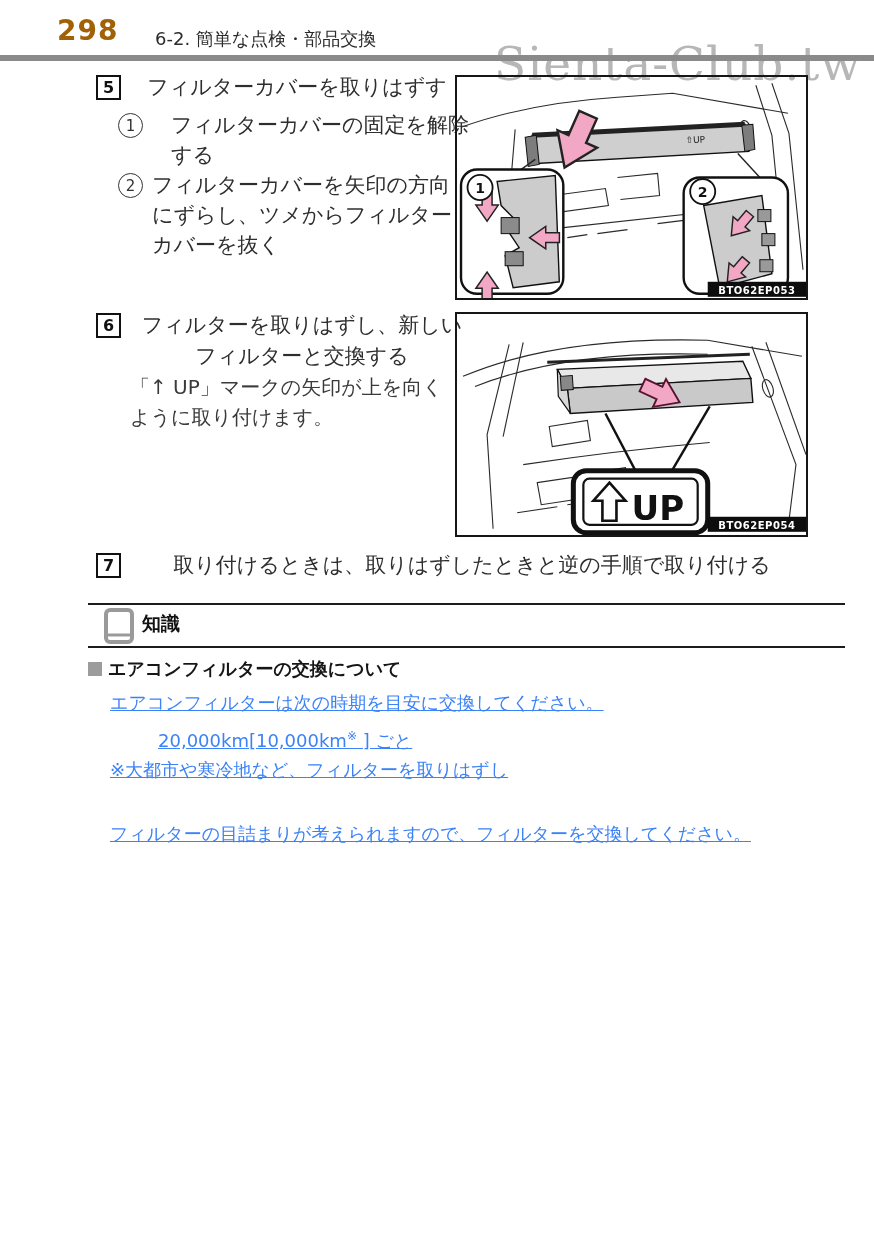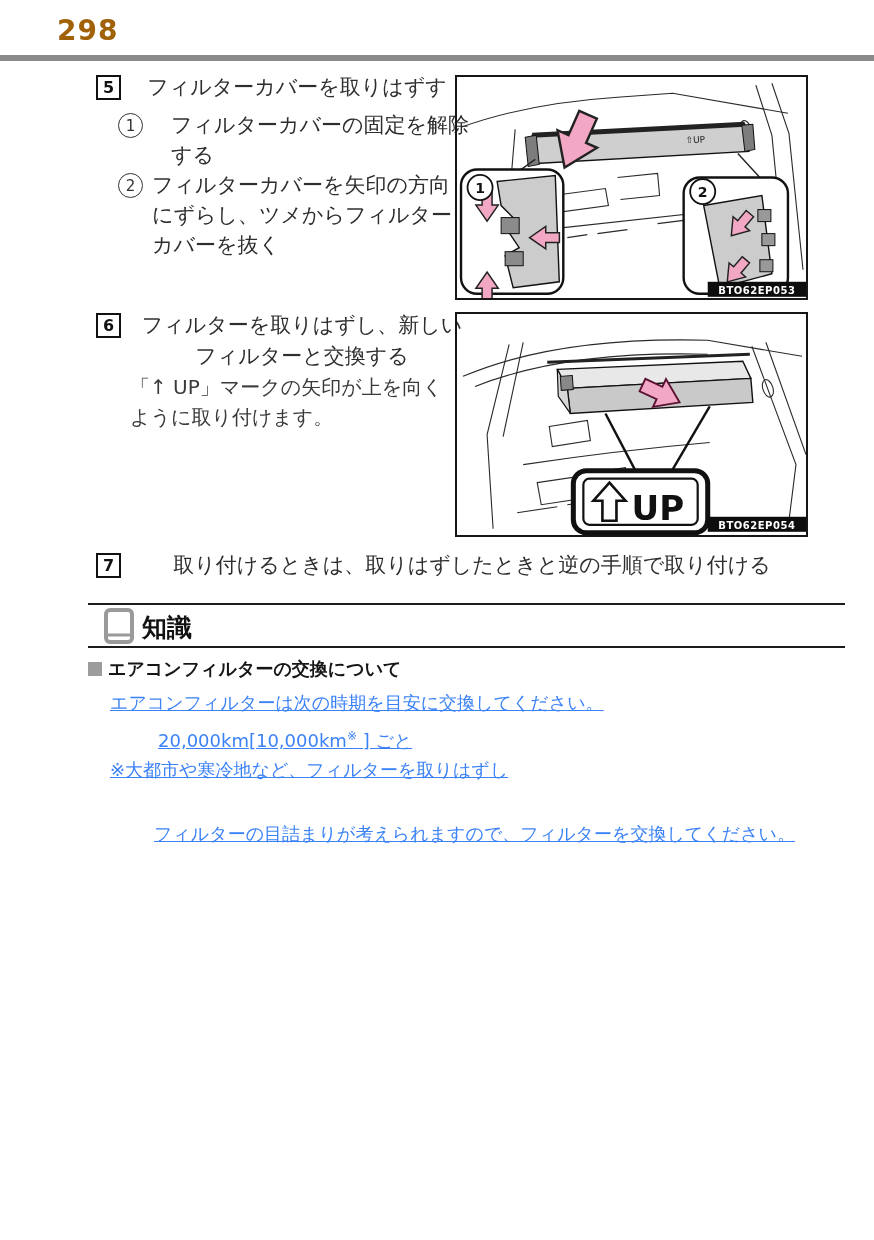--- a/index.html
+++ b/index.html
@@ -40,37 +40,39 @@
   .substep-text{margin-left:9px;font-size:21px;color:#2e2e2e;line-height:30px;}
   .note-text{font-size:20px;color:#3a3a3a;line-height:30px;}
   
   .figure{
     position:absolute;left:455px;width:353px;height:225px;
     border:2.5px solid #161616;box-sizing:border-box;background:transparent;
   }
   .figure svg{display:block;width:100%;height:100%;}
   
   .k-rule{left:88px;width:757px;height:2px;background:#1c1c1c;}
-  .k-title{left:142px;top:611px;font-size:25px;font-weight:bold;color:#111;}
+  .k-title{left:142px;top:611px;font-size:19px;font-weight:bold;color:#111;}
   .k-icon{left:104px;top:608px;width:30px;height:36px;}
   .k-heading{position:absolute;display:flex;align-items:flex-start;}
   .sq-bullet{width:14px;height:14px;background:#9c9c9c;flex:0 0 auto;margin-top:4px;}
   .k-heading-text{margin-left:6px;font-size:18px;font-weight:bold;color:#161616;line-height:22px;}
   .k-body{position:absolute;font-size:18px;color:#3b82f6;line-height:24px;text-decoration:underline;}
   .k-sup{font-size:12px;vertical-align:7px;}
 </style>
 </head>
 <body>
 
 <div class="page">
 
+  <div class="abs watermark">Sienta-Club.tw</div>
 
   <div class="content">
 
     <div class="abs page-num">298</div>
+    <div class="abs section-title">6-2. 簡単な点検・部品交換</div>
     <div class="abs header-rule"></div>
 
     <div class="step-row" style="left:96px;top:72px;">
       <span class="stepbox">5</span>
       <span class="step-title" style="width:330px;">フィルターカバーを取りはずす</span>
     </div>
     <div class="substep" style="left:118px;top:110px;">
       <span class="circle-badge">1</span>
       <span class="substep-text" style="width:302px;margin-left:28px;">フィルターカバーの固定を解除する</span>
     </div>
@@ -222,16 +224,16 @@
     <div class="k-heading" style="left:88px;top:658px;">
       <span class="sq-bullet"></span>
       <span class="k-heading-text">エアコンフィルターの交換について</span>
     </div>
     <div class="k-body" style="left:110px;top:691px;">エアコンフィルターは次の時期を目安に交換してください。</div>
     <div class="k-body" style="left:110px;top:724px;margin-left:48px;">
       <span>20,000km[10,000km</span><span class="k-sup">※</span><span> ] ごと</span>
     </div>
     <div class="k-body" style="left:110px;top:758px;">※大都市や寒冷地など、フィルターを取りはずし</div>
 
-    <div class="k-body" style="left:110px;top:822px;margin-left:44px;">フィルターの目詰まりが考えられますので、フィルターを交換してください。</div>
+    <div class="k-body" style="left:110px;top:822px;">フィルターの目詰まりが考えられますので、フィルターを交換してください。</div>
 
   </div>
 </div>
 
 </body></html>

